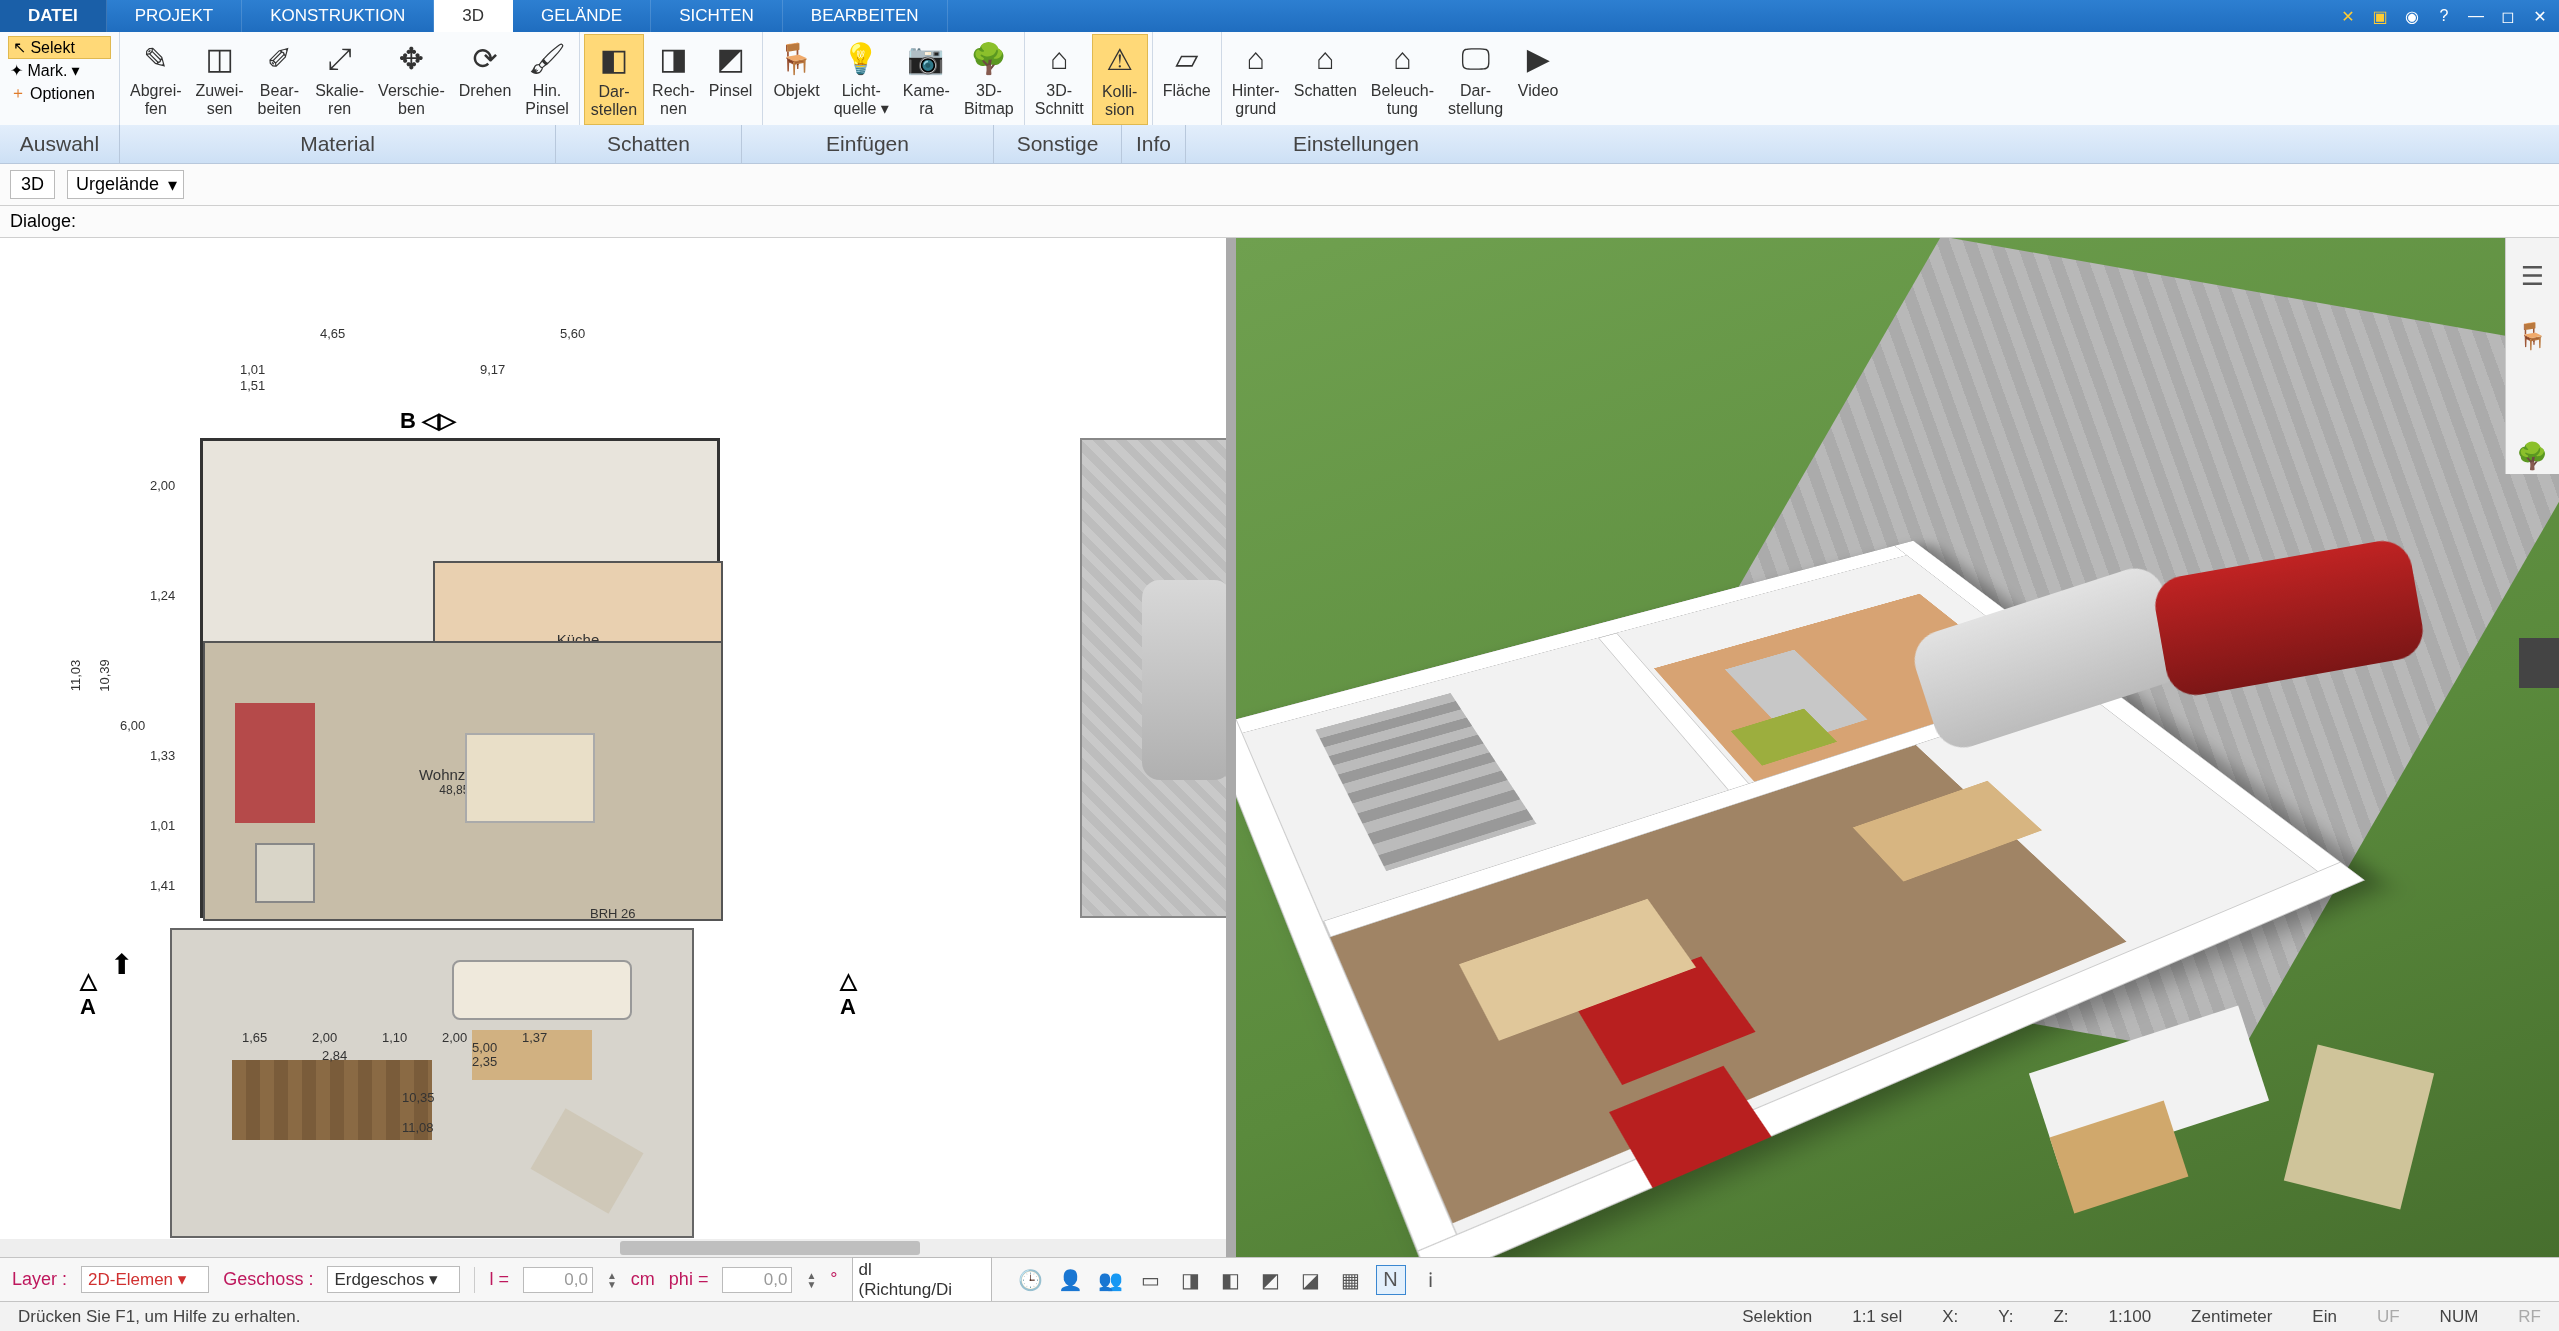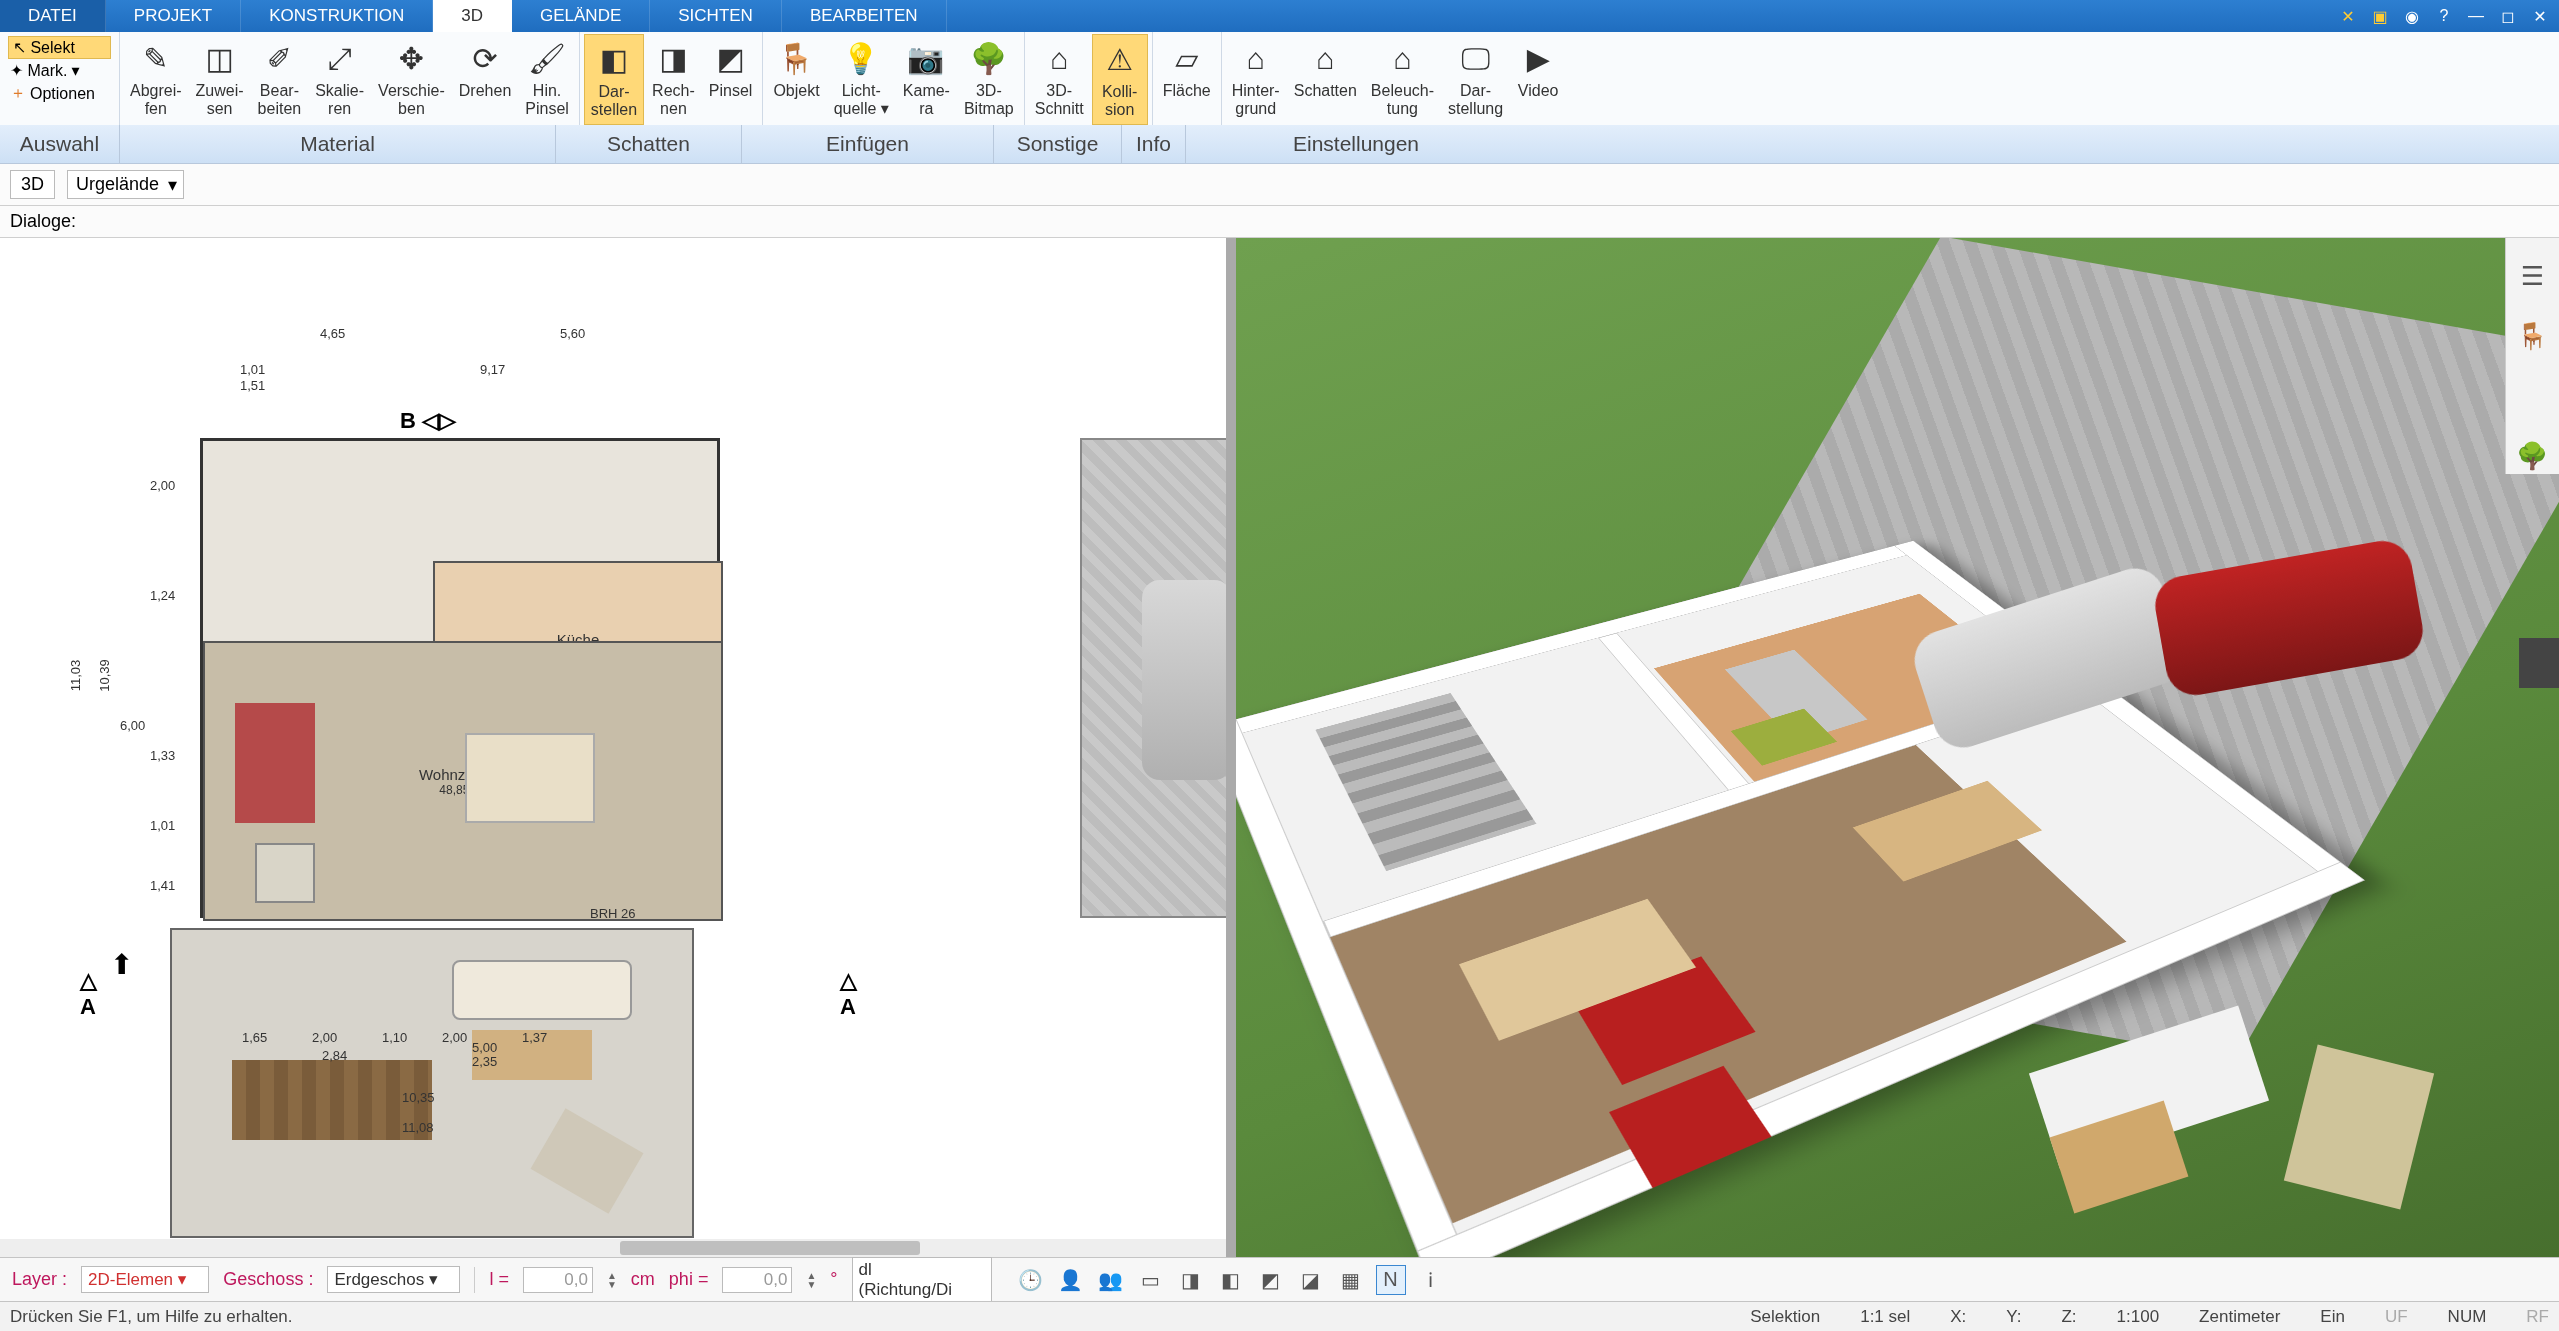--- a/index.html
+++ b/index.html
@@ -1,21 +1,21 @@
 <!DOCTYPE html>
 <html><head>
 <meta charset="utf-8">
 <style>
 * { margin: 0; padding: 0; box-sizing: border-box; font-family: 'Segoe UI', Tahoma, sans-serif; }
 body { width: 2559px; height: 1331px; background: #fff; overflow: hidden; display: flex; flex-direction: column; font-size: 19px; }
 
 
 .menubar { height: 32px; background: linear-gradient(#2d7fd1,#1f6dbf); display: flex; align-items: stretch; color: #fff; font-size: 17px; }
 .menubar .tab { padding: 5px 28px; cursor: pointer; border-right: 1px solid rgba(255,255,255,.15); display:flex; align-items:center; }
-.menubar .tab.file { background: #1a5fa8; }
+.menubar .tab.file { background: #1a5fa8; font-weight: bold; }
 .menubar .tab.active { background: #fff; color: #333; }
 .menubar .spacer { flex: 1; }
 .menubar .winbtns { display: flex; align-items: center; gap: 6px; padding-right: 6px; }
 .menubar .winbtns span { width: 26px; height: 24px; display:flex; align-items:center; justify-content:center; cursor:pointer; font-size:16px; }
 
 
 .ribbon { height: 132px; background: #f9fbfd; border-bottom: 1px solid #b8c8dc; display: flex; flex-direction: column; }
 .ribbon-main { flex: 1; display: flex; }
 .ribbon-group { border-right: 1px solid #cfd9e6; padding: 2px 4px 0 4px; display:flex; flex-direction:column; }
 .ribbon-group.auswahl { width: 120px; }
@@ -77,21 +77,21 @@
 .bottombar { height:44px; border-top:1px solid #c4c4c4; background:#f7f7f7; display:flex; align-items:center; padding:0 12px; gap:14px; font-size:18px; color:#333; }
 .bottombar .lbl { color:#be185d; }
 .bottombar .val-red { color:#d03030; }
 .bottombar input { width:70px; border:1px solid #bbb; padding:2px 4px; color:#999; text-align:right; font-size:17px; }
 .bottombar .combo { border:1px solid #bbb; background:#fff; padding:2px 22px 2px 6px; font-size:17px; }
 .bottombar .iconrow { display:flex; gap:10px; margin-left:10px; }
 .bottombar .ib { width:30px; height:30px; display:flex; align-items:center; justify-content:center; border:1px solid transparent; cursor:pointer; font-size:20px; color:#555; }
 .bottombar .ib.active { border-color:#3a87d1; background:#e3f0fc; }
 
 
-.statusbar { height:30px; border-top:1px solid #c4c4c4; background:#f2f2f2; display:flex; align-items:center; padding:0 10px; font-size:17px; color:#444; gap:40px; }
+.statusbar { height:30px; border-top:1px solid #c4c4c4; background:#f2f2f2; display:flex; align-items:center; padding:0 18px; font-size:17px; color:#444; gap:40px; }
 .statusbar .seg { }
 .statusbar .spacer { flex:1; }
 
 .scrollbar-h { position:absolute; bottom:0; left:0; right:0; height:18px; background:#eee; }
 .scrollbar-h .thumb { position:absolute; left:620px; width:300px; top:2px; bottom:2px; background:#bfbfbf; border-radius:3px; }
 </style>
 </head>
 <body>
 
 <div class="menubar">

